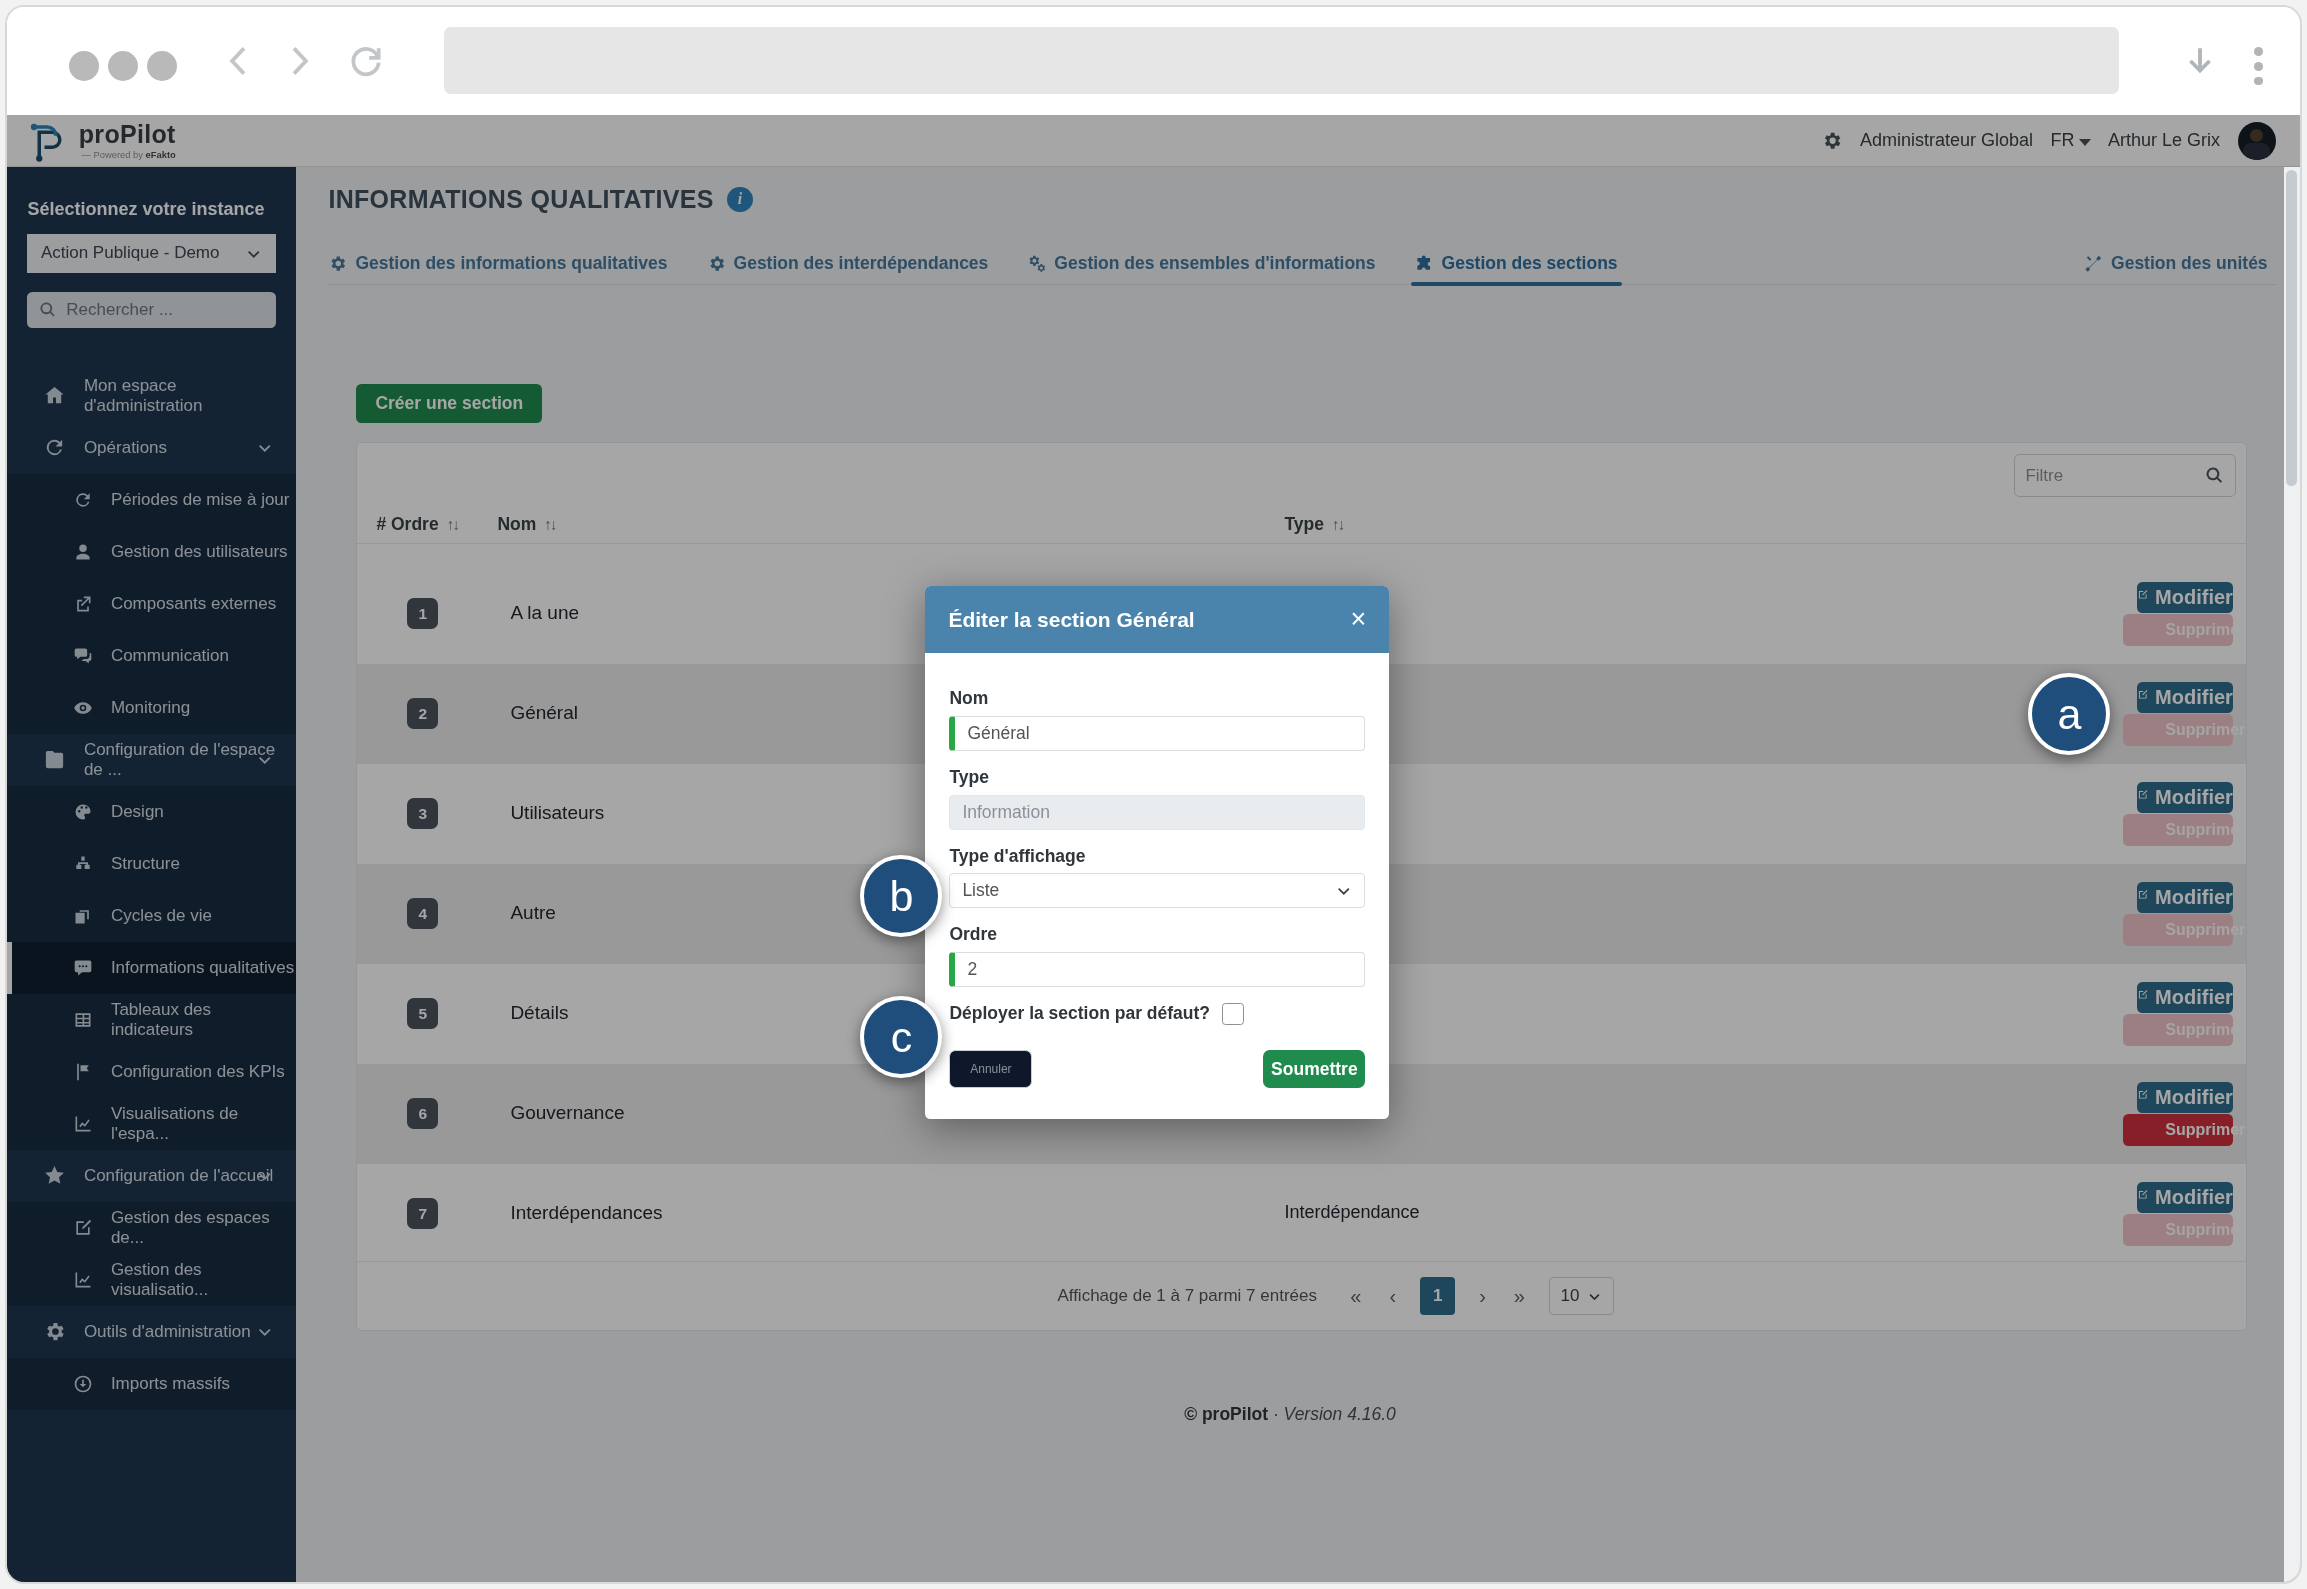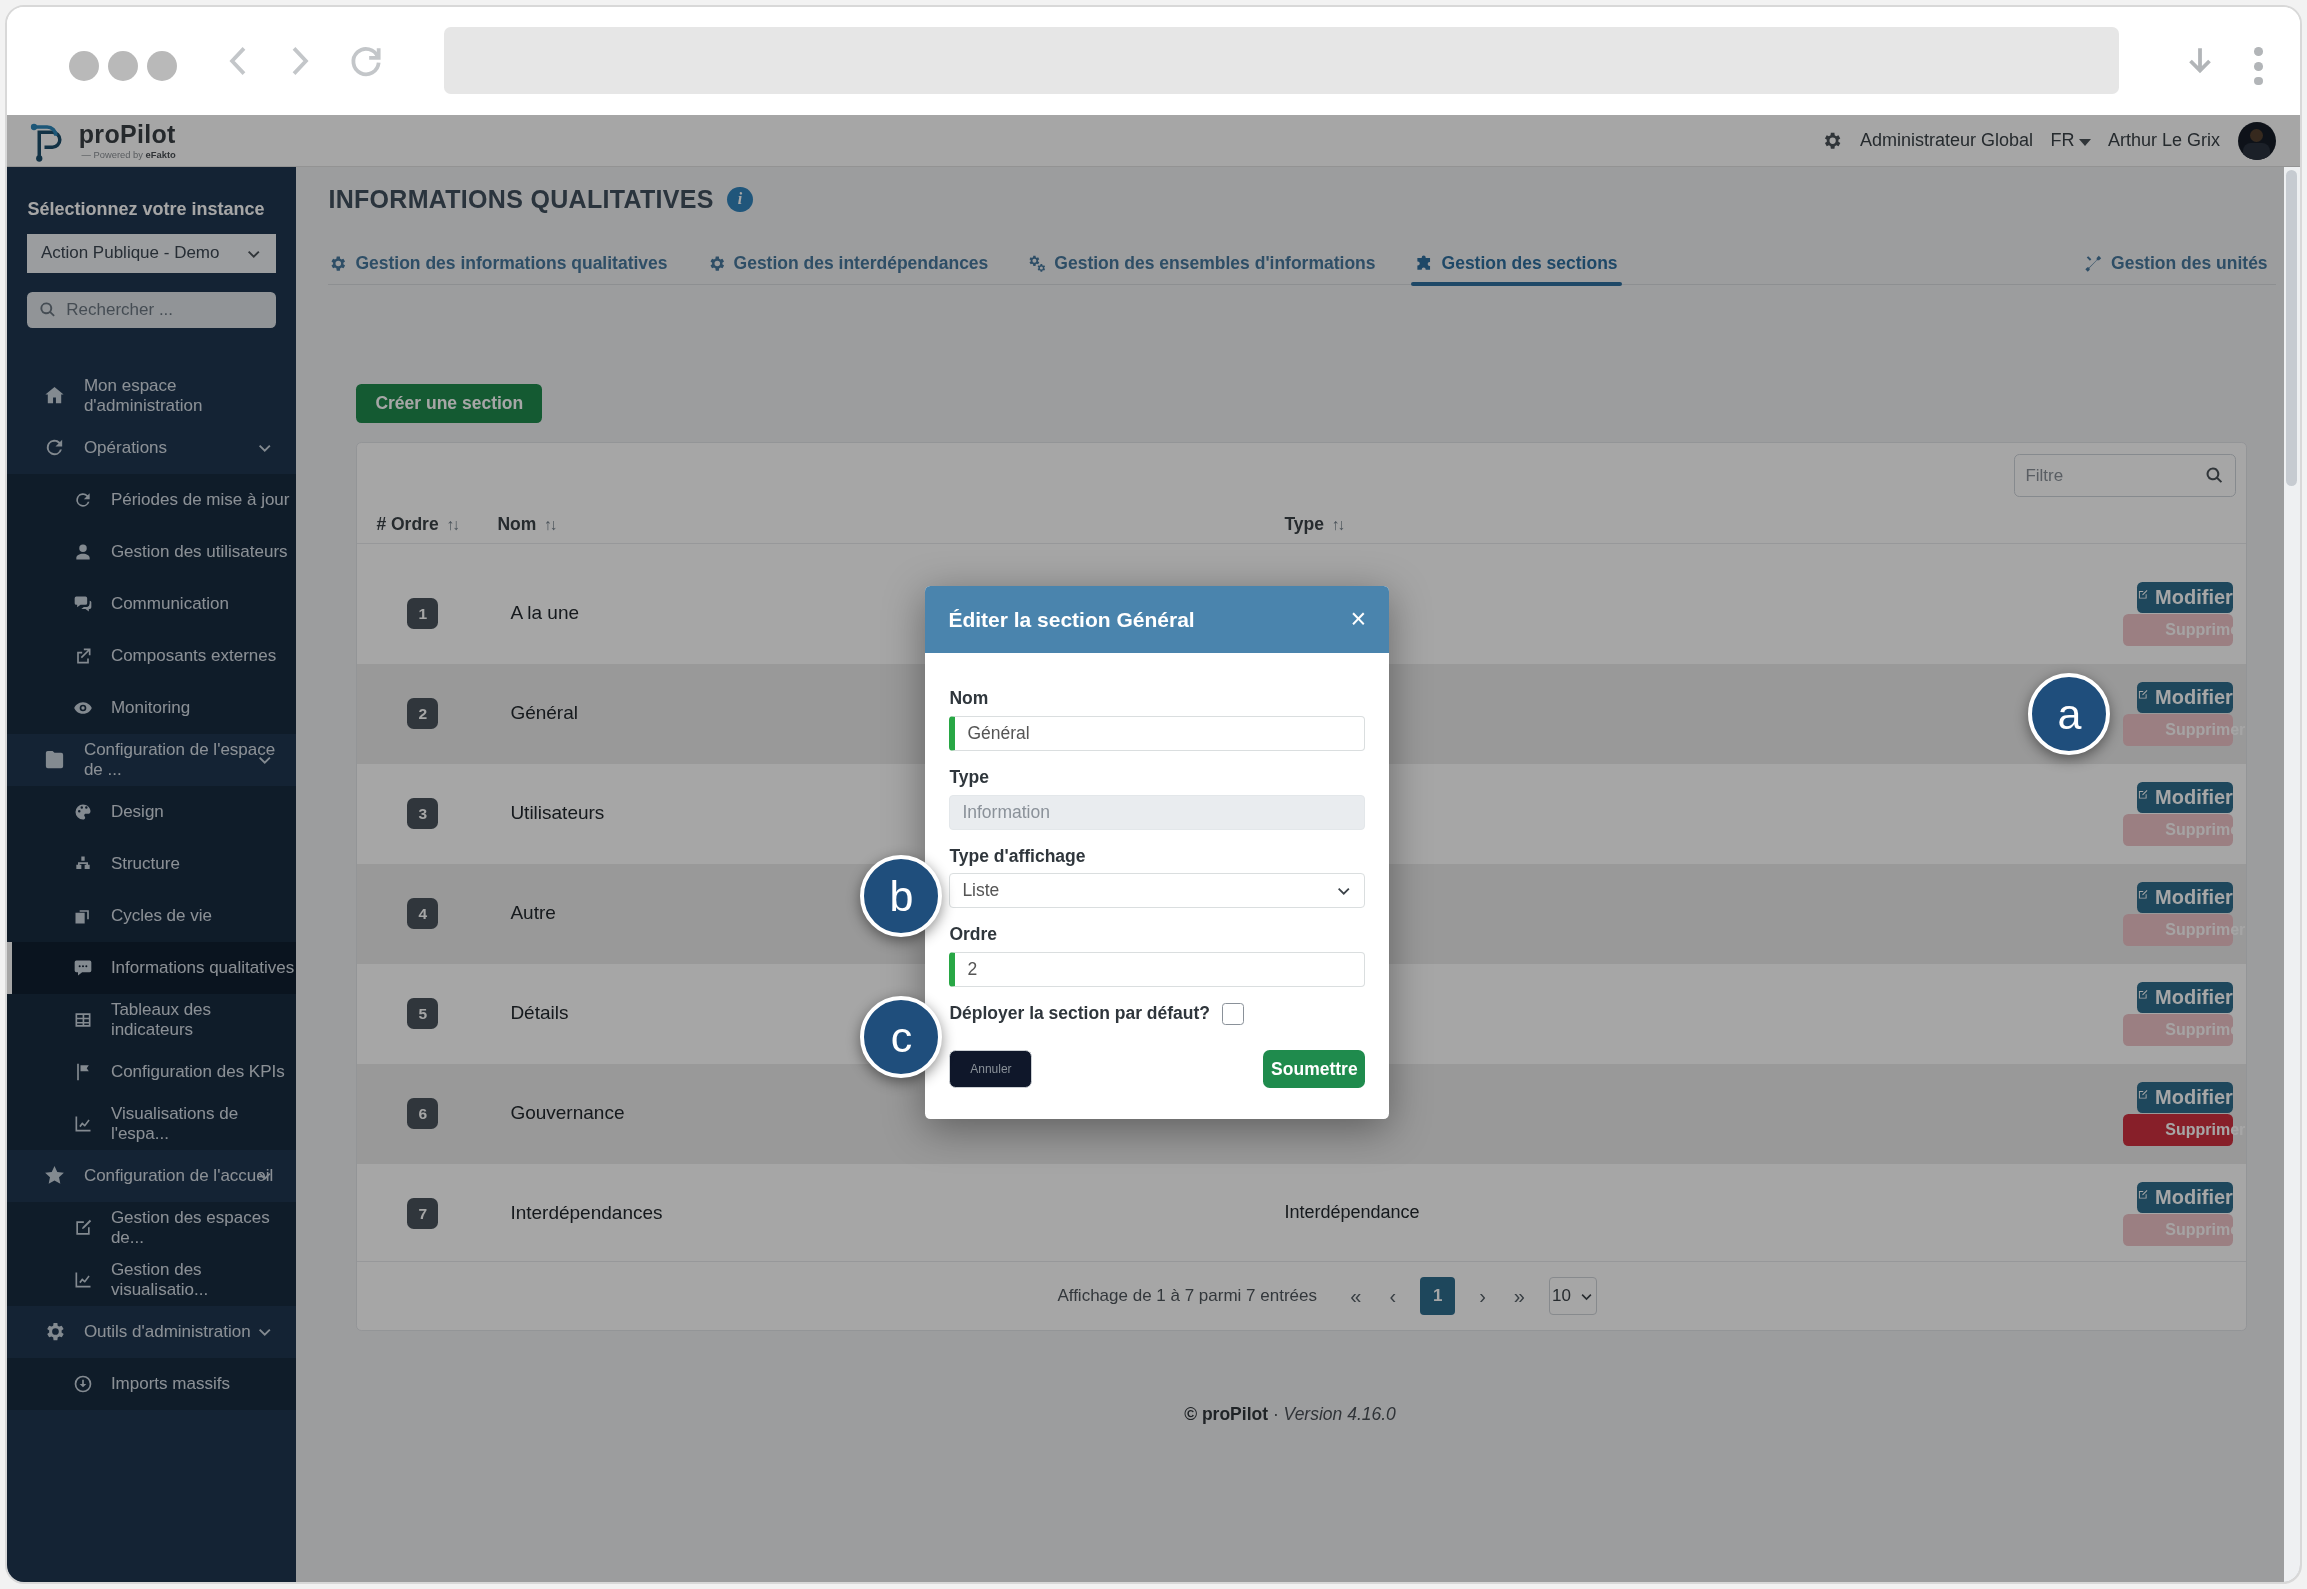--- a/index.html
+++ b/index.html
@@ -86,21 +86,21 @@
   .cell-type { position:absolute; left:927px; top:38px; font-size:18px; color:#23292e; }
   .btn-mod { position:absolute; right:13.5px; top:17.5px; width:96px; height:31px; background:#2e6d8e; border-radius:5.4px; color:#fff; font-size:20px; font-weight:bold; display:flex; align-items:center; justify-content:center; gap:6.7px; cursor:pointer; }
   .btn-sup { position:absolute; right:13.5px; top:50px; width:110px; height:32px; background:#efc3c8; border-radius:5.4px; color:rgba(255,255,255,.93); font-size:16px; font-weight:bold; display:flex; align-items:center; justify-content:center; gap:6.7px; cursor:pointer;padding-left:48px; }
   .btn-sup.enabled { background:#d0313f; color:#fff; }
   .b-ic { width:16px; height:16px; }
 
   .pagination { position:absolute; left:0; right:0; top:818px; height:69px; border-top:1.3px solid #e8eaed; display:flex; align-items:center; gap:20px; padding-left:700px; }
   .pg-summary { font-size:17px; color:#4f565c; margin-right:9.4px; }
   .pg-arrow { font-size:20px; color:#566068; cursor:pointer; padding:0 4px; }
   .pg-page { width:35px; height:38px; background:#2e6d8e; border-radius:4px; color:#fff; font-size:17px; font-weight:bold; display:flex; align-items:center; justify-content:center; cursor:pointer; }
-  .pg-size { width:48px; height:38px; border:1.3px solid #cfd4d9; border-radius:4px; display:flex; align-items:center; justify-content:center; gap:8px; font-size:17px; color:#3b4248; cursor:pointer; }
+  .pg-size { width:65px; height:38px; border:1.3px solid #cfd4d9; border-radius:4px; display:flex; align-items:center; justify-content:center; gap:8px; font-size:17px; color:#3b4248; cursor:pointer; }
   .pg-size .chev { width:15px; height:15px; color:#3b4248; }
 
   .footer { position:absolute; left:0; right:0; top:1237px; text-align:center; font-size:17.5px; color:#4b5157; }
   .footer b { color:#32383d; }
   .footer .ver { font-style:italic; }
 
   
   .overlay { position:absolute; inset:0; background:rgba(0,0,0,.35); z-index:10; }
   .scrollbar { position:absolute; right:0; top:52px; bottom:0; width:16px; background:#eef0f2; z-index:12; }
   .scroll-thumb { position:absolute; left:2.7px; right:2.7px; top:2.7px; height:316px; background:#c6cbd1; border-radius:6px; }
@@ -258,32 +258,32 @@
               <span class="s-ic">
                 <svg viewBox="0 0 24 24" fill="currentColor">
                   <path d="M12 12a4.5 4.5 0 1 0 0-9 4.5 4.5 0 0 0 0 9zm0 2c-4.4 0-8 2.2-8 5v2h16v-2c0-2.8-3.6-5-8-5z"></path>
                 </svg>
               </span>
               <span>Gestion des utilisateurs</span>
             </div>
             <div class="side-item sub">
               <span class="s-ic">
                 <svg viewBox="0 0 24 24" fill="currentColor">
+                  <path d="M13 3h8v8h-2V6.4l-8.3 8.3-1.4-1.4L17.6 5H13zM5 7h6v2H7v10h10v-4h2v6H5z"></path>
+                </svg>
+              </span>
+              <span>Composants externes</span>
+            </div>
+            <div class="side-item sub">
+              <span class="s-ic">
+                <svg viewBox="0 0 24 24" fill="currentColor">
                   <path d="M4 3h11a2 2 0 0 1 2 2v6a2 2 0 0 1-2 2H9l-4 3v-3H4a2 2 0 0 1-2-2V5a2 2 0 0 1 2-2zm16 5a2 2 0 0 1 2 2v6a2 2 0 0 1-2 2h-1v3l-4-3h-5l3-2.5h4a4.5 4.5 0 0 0 3-4.2V8z"></path>
                 </svg>
               </span>
               <span>Communication</span>
-            </div>
-            <div class="side-item sub">
-              <span class="s-ic">
-                <svg viewBox="0 0 24 24" fill="currentColor">
-                  <path d="M13 3h8v8h-2V6.4l-8.3 8.3-1.4-1.4L17.6 5H13zM5 7h6v2H7v10h10v-4h2v6H5z"></path>
-                </svg>
-              </span>
-              <span>Composants externes</span>
             </div>
             <div class="side-item sub">
               <span class="s-ic">
                 <svg viewBox="0 0 24 24" fill="currentColor" fill-rule="evenodd">
                   <path d="M12 5C6.5 5 2.6 8.9 1.5 12 2.6 15.1 6.5 19 12 19s9.4-3.9 10.5-7C21.4 8.9 17.5 5 12 5zm0 11a4 4 0 1 1 0-8 4 4 0 0 1 0 8zm0-2a2 2 0 1 0 0-4 2 2 0 0 0 0 4z"></path>
                 </svg>
               </span>
               <span>Monitoring</span>
             </div>
           </div>

